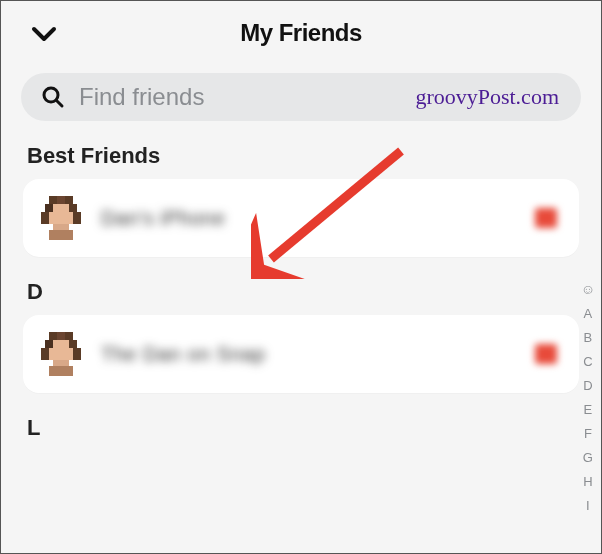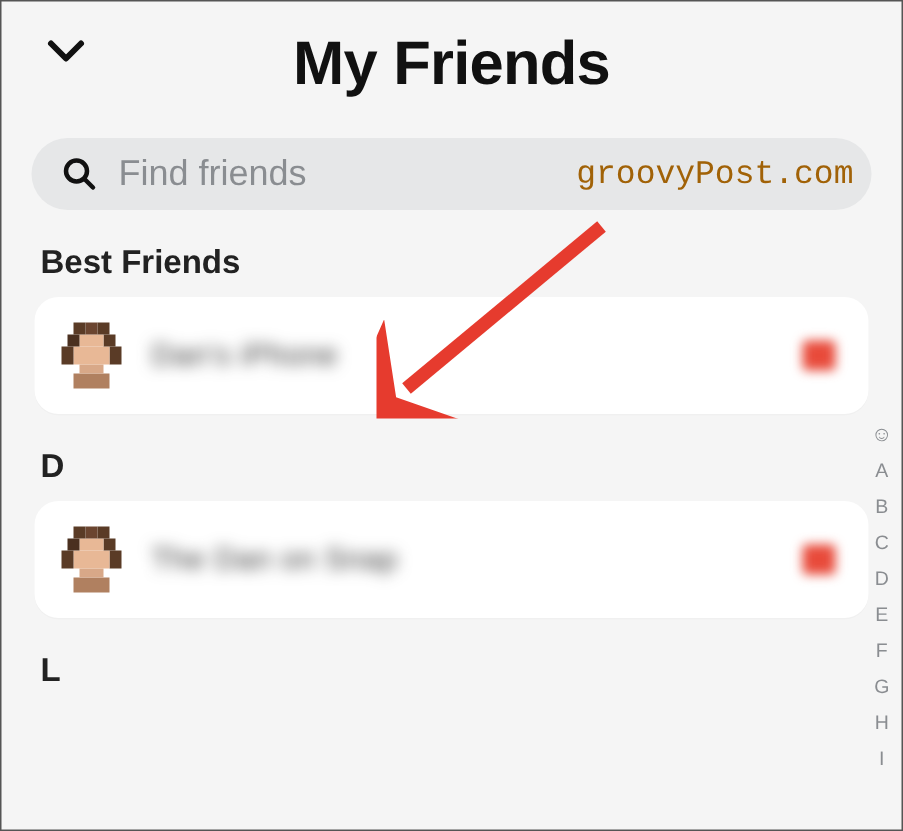--- a/index.html
+++ b/index.html
@@ -20,21 +20,21 @@
     }
     .back-chevron {
       position: absolute;
       left: 28px;
       top: 18px;
     }
     .back-chevron svg { width: 30px; height: 30px; }
     .title {
       flex: 1;
       text-align: center;
-      font-size: 41px;
+      font-size: 24px;
       font-weight: 800;
       color: #111;
       letter-spacing: -0.5px;
     }
     .search-bar {
       margin: 14px 20px 8px 20px;
       background: #e6e7e8;
       border-radius: 30px;
       height: 48px;
       display: flex;
@@ -50,24 +50,24 @@
       font-size: 24px;
       color: #8a8d91;
       margin-left: 14px;
       outline: none;
       flex: 1;
       font-family: inherit;
     }
     .search-input::placeholder { color: #8a8d91; }
     .watermark {
       position: absolute;
-      right: 12px;
-      font-family: Liberation Mono, monospace;
+      right: 22px;
+      font-family: Liberation Serif, serif;
       font-size: 22px;
-      color: #a16207;
+      color: #4c1d95;
       pointer-events: none;
     }
     .section {
       padding: 0 22px;
     }
     .section-header {
       font-size: 22px;
       font-weight: 700;
       color: #222;
       margin: 22px 0 10px 4px;

